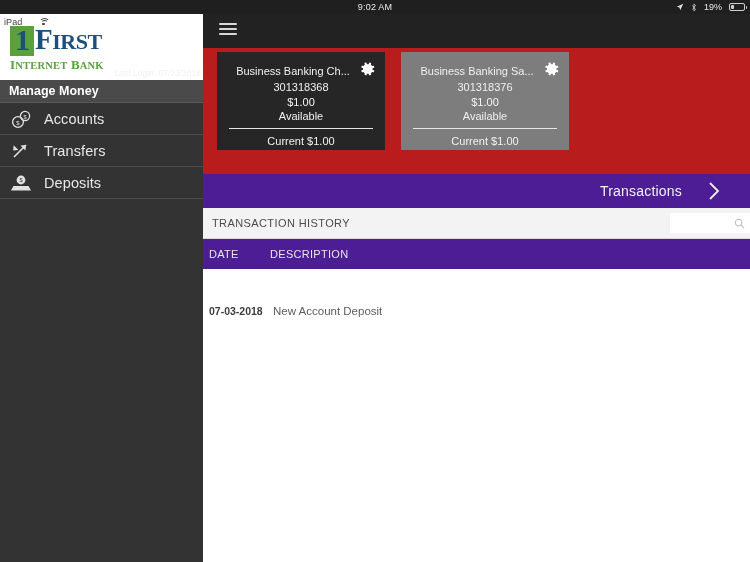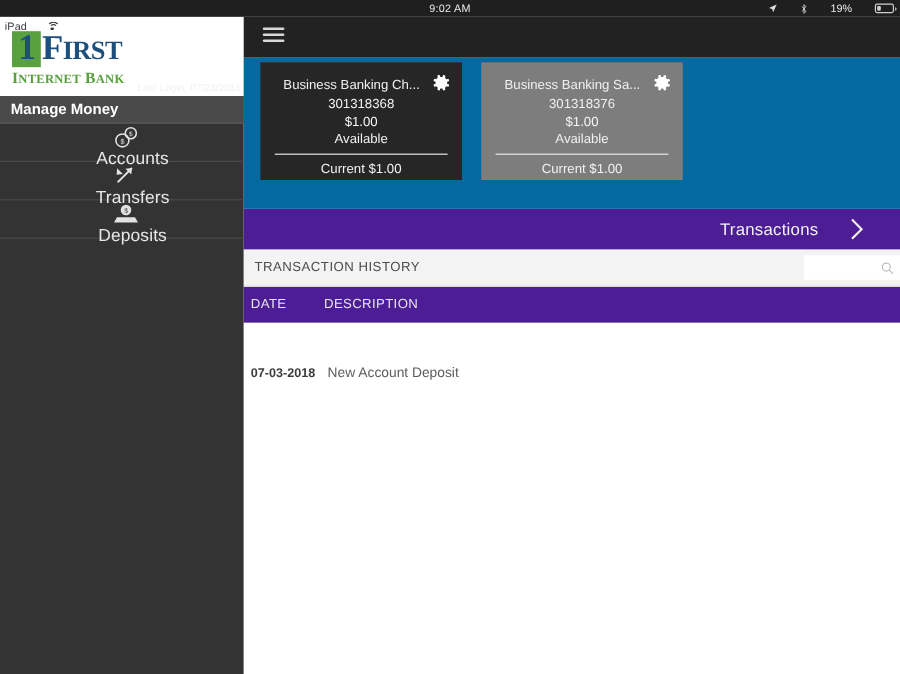--- a/index.html
+++ b/index.html
@@ -57,21 +57,21 @@
     position: absolute;
     left: 0; right: 0; top: 0;
     text-align: center;
     font-size: 9px;
     letter-spacing: .2px;
   }
   #statusbar .sb-right {
     position: absolute;
     right: 5px; top: 0;
     height: 14px;
-    display: flex; align-items: center; gap: 19px;
+    display: flex; align-items: center; gap: 7px;
     font-size: 9px;
   }
   .loc-ico { display:inline-block; width:8px; height:8px; }
   .bt-ico  { display:inline-block; width:6px; height:9px; }
   .batt {
     position: relative;
     width: 16px; height: 8px;
     border: 1px solid #cfcfcf;
     border-radius: 2px;
     box-sizing: border-box;
@@ -167,21 +167,20 @@
   .nav-item {
     position: relative;
     height: 32px;
     display: flex;
     align-items: center;
     padding-left: 10px;
     box-sizing: border-box;
     border-bottom: 1px solid #4a4a4a;
     color: #e2e2e2;
     cursor: pointer;
-    flex-direction: column;
   }
   .nav-item .nav-ico {
     width: 26px;
     height: 22px;
     display: flex;
     align-items: center;
     justify-content: flex-start;
     flex: 0 0 auto;
   }
   .nav-item .nav-label {
@@ -213,21 +212,21 @@
     display: block;
     height: 2px;
     background: #d8d8d8;
     border-radius: 1px;
     margin-bottom: 3px;
   }
   .hamburger i:last-child { margin-bottom: 0; }
 
   #cards-area {
     height: 126px;
-    background: #0369a1;
+    background: #b91c1c;
     padding-top: 4px;
     box-sizing: border-box;
     display: flex;
     gap: 16px;
     padding-left: 14px;
   }
   .acct-card {
     width: 168px;
     height: 98px;
     position: relative;

